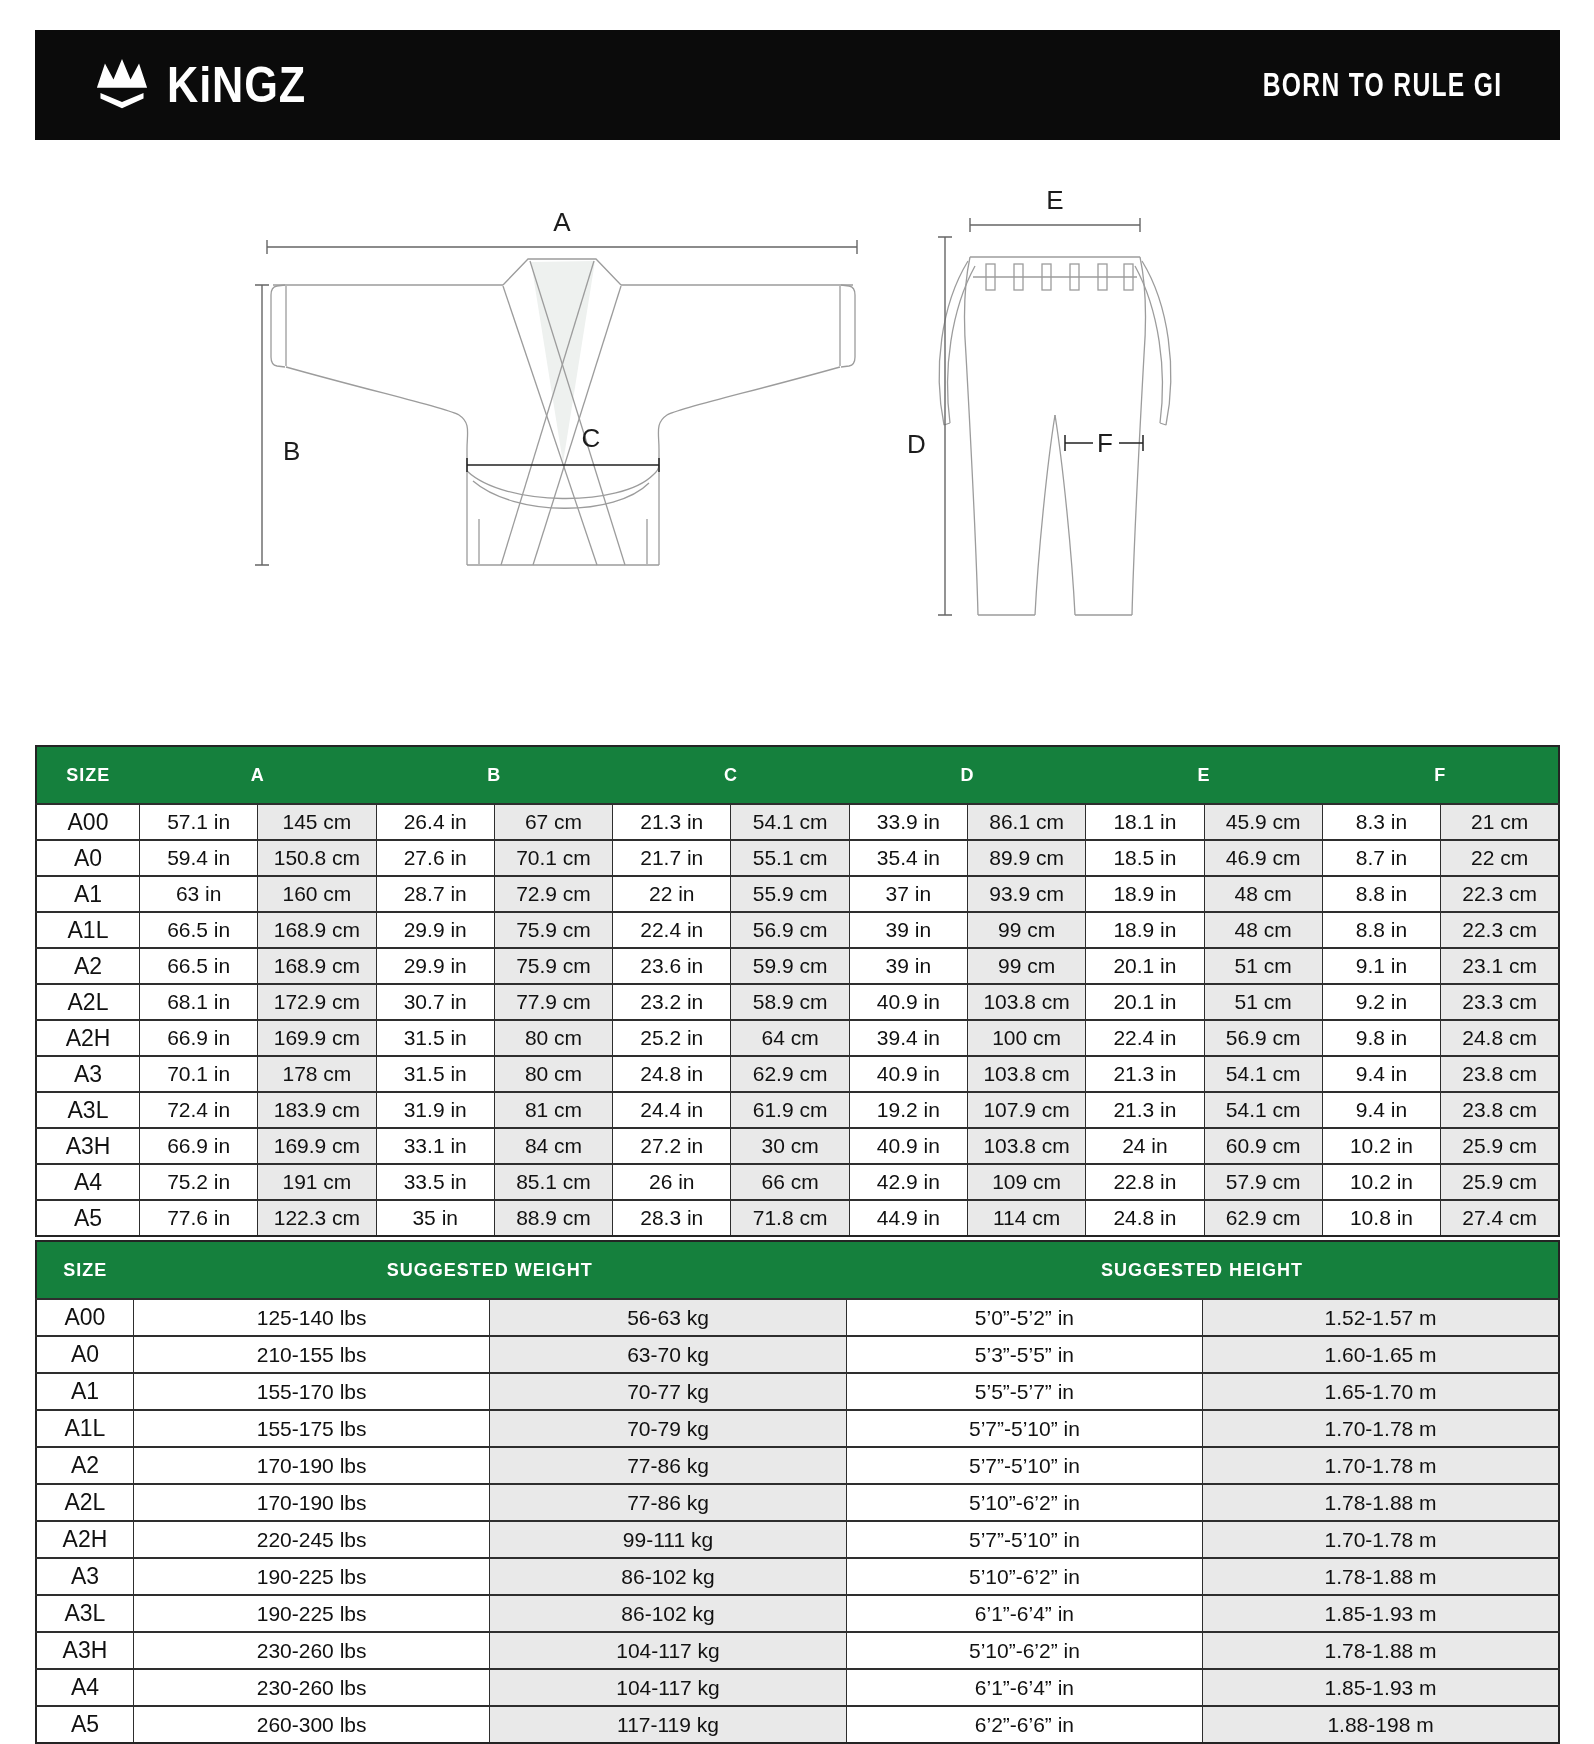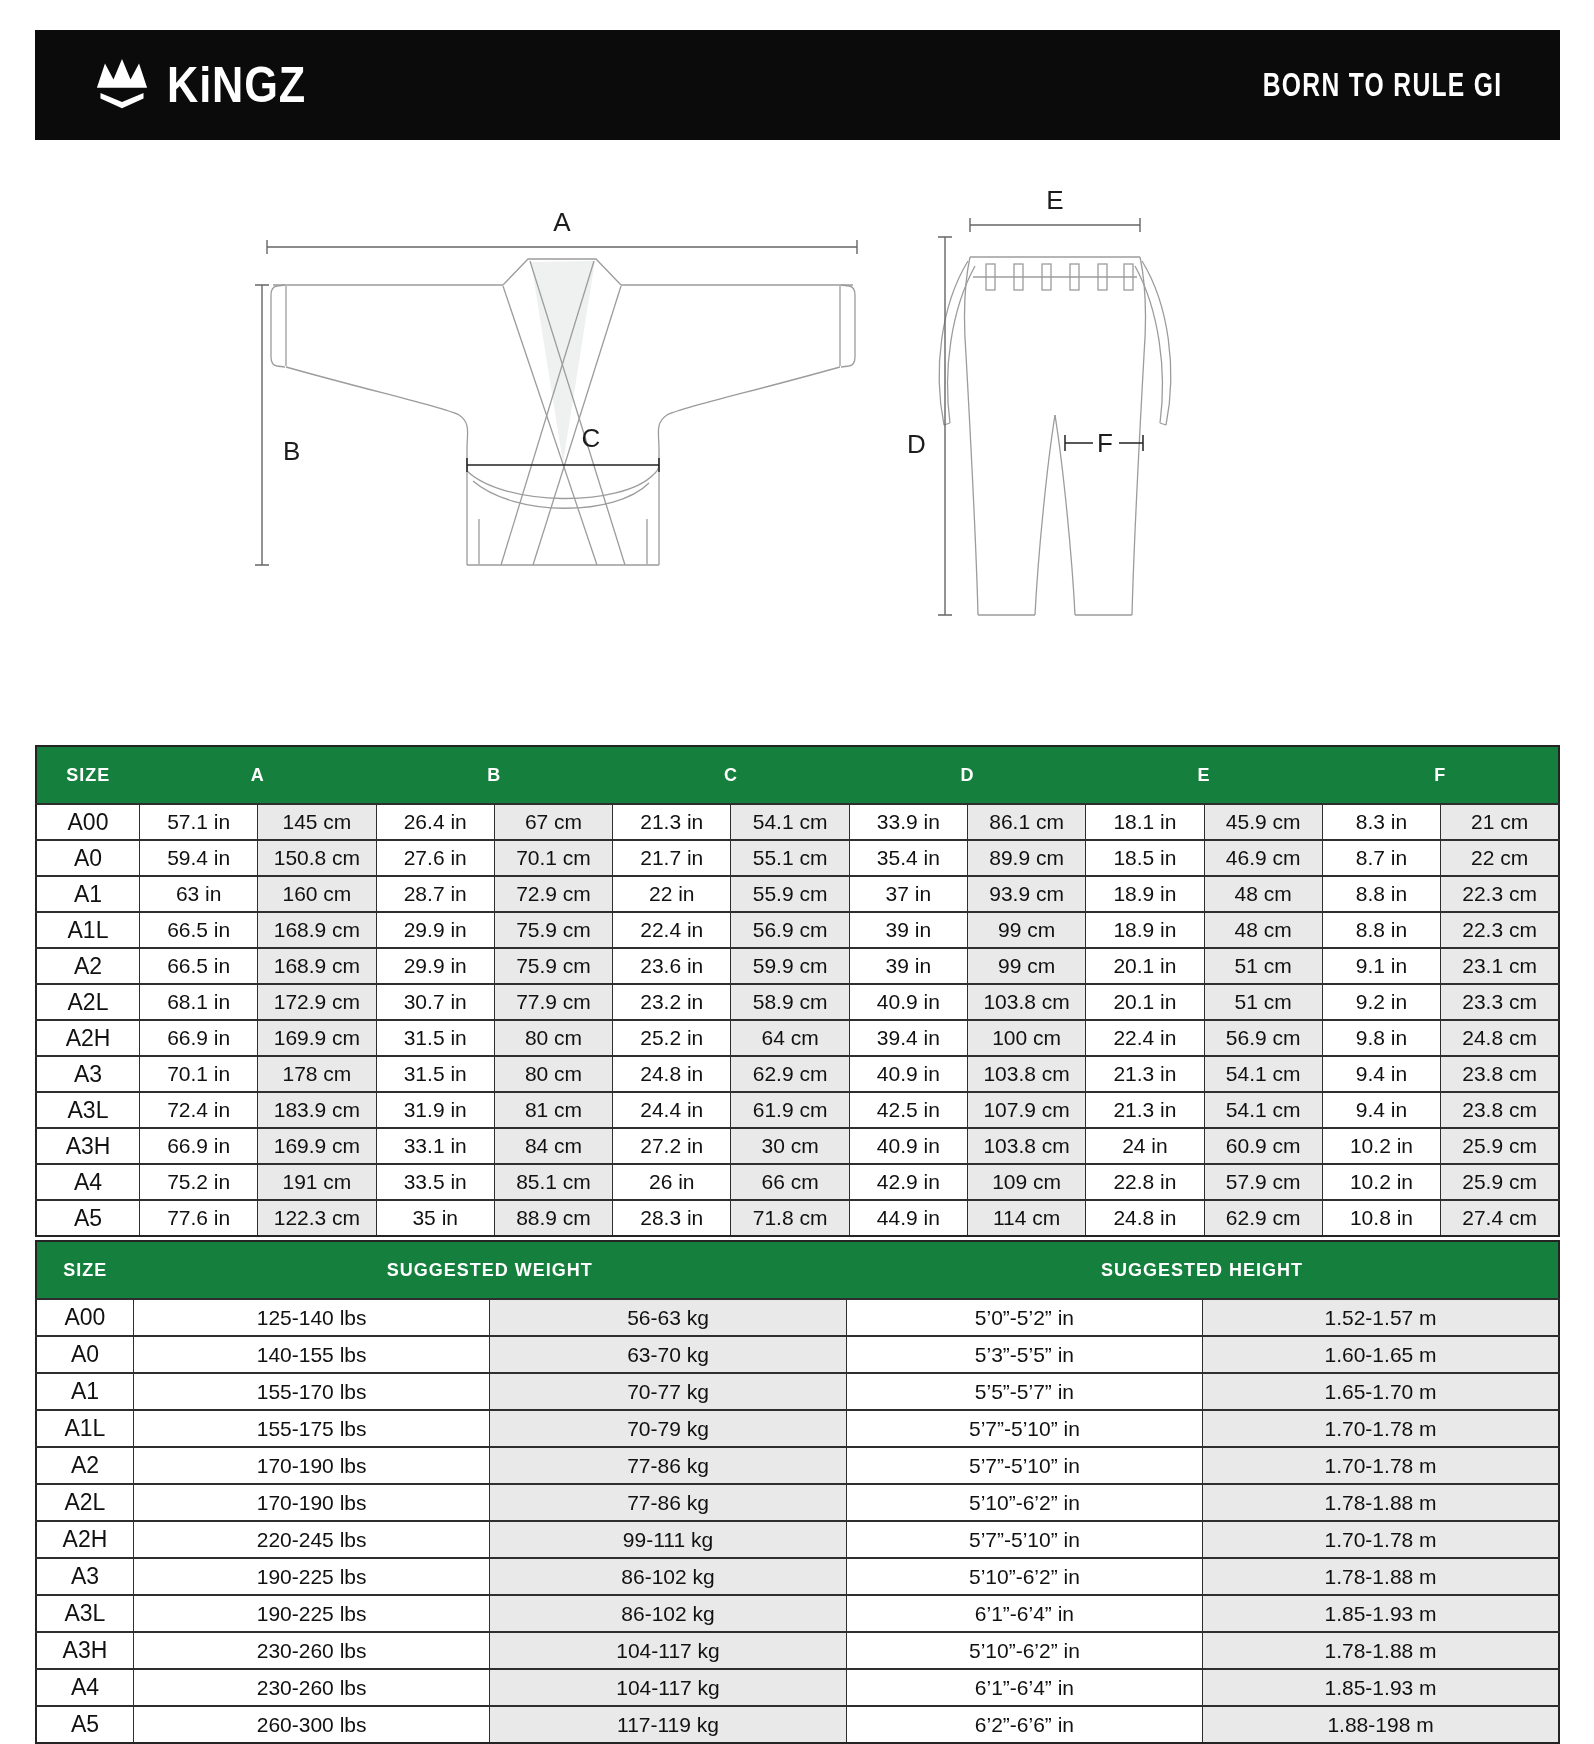--- a/index.html
+++ b/index.html
@@ -271,21 +271,21 @@
           <td class="g">23.8 cm</td>
         </tr>
         <tr>
           <td class="size-col">A3L</td>
           <td>72.4 in</td>
           <td class="g">183.9 cm</td>
           <td>31.9 in</td>
           <td class="g">81 cm</td>
           <td>24.4 in</td>
           <td class="g">61.9 cm</td>
-          <td>42.5 in</td>
+          <td>19.2 in</td>
           <td class="g">107.9 cm</td>
           <td>21.3 in</td>
           <td class="g">54.1 cm</td>
           <td>9.4 in</td>
           <td class="g">23.8 cm</td>
         </tr>
         <tr>
           <td class="size-col">A3H</td>
           <td>66.9 in</td>
           <td class="g">169.9 cm</td>
@@ -346,21 +346,21 @@
     <tbody>
         <tr>
           <td class="size-col">A00</td>
           <td>125-140 lbs</td>
           <td class="g">56-63 kg</td>
           <td>5’0”-5’2” in</td>
           <td class="g">1.52-1.57 m</td>
         </tr>
         <tr>
           <td class="size-col">A0</td>
-          <td>140-155 lbs</td>
+          <td>210-155 lbs</td>
           <td class="g">63-70 kg</td>
           <td>5’3”-5’5” in</td>
           <td class="g">1.60-1.65 m</td>
         </tr>
         <tr>
           <td class="size-col">A1</td>
           <td>155-170 lbs</td>
           <td class="g">70-77 kg</td>
           <td>5’5”-5’7” in</td>
           <td class="g">1.65-1.70 m</td>

